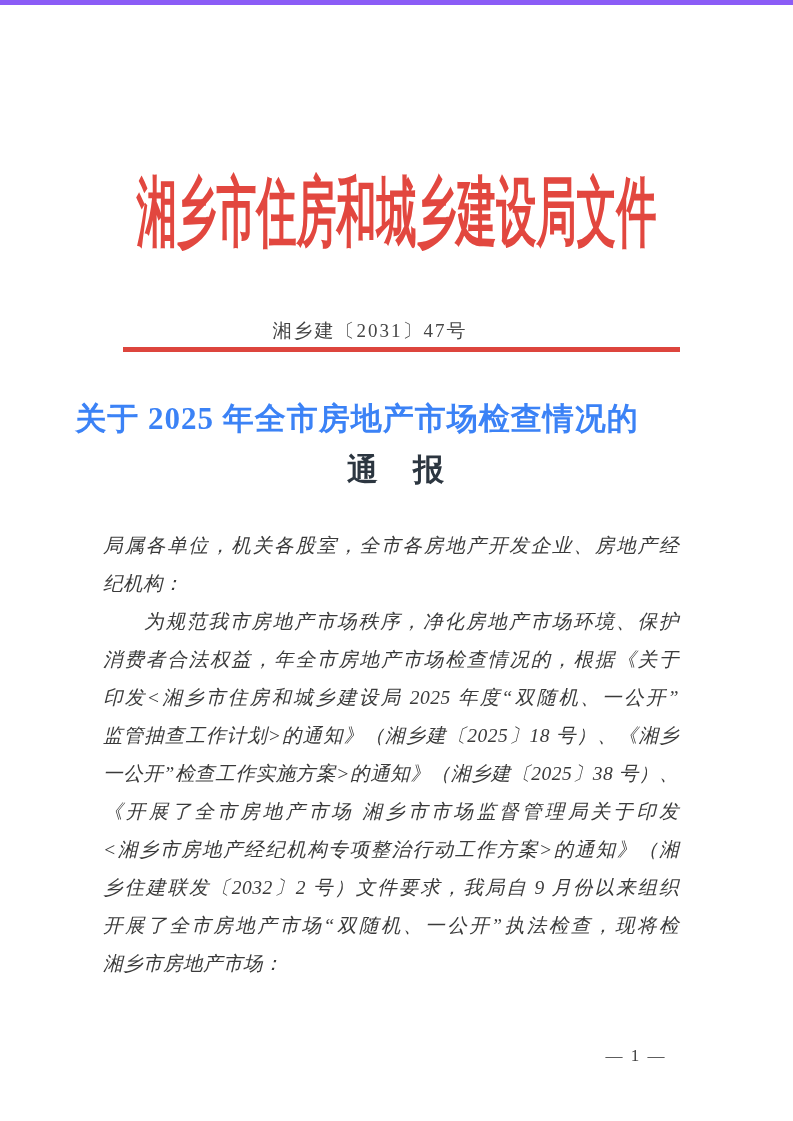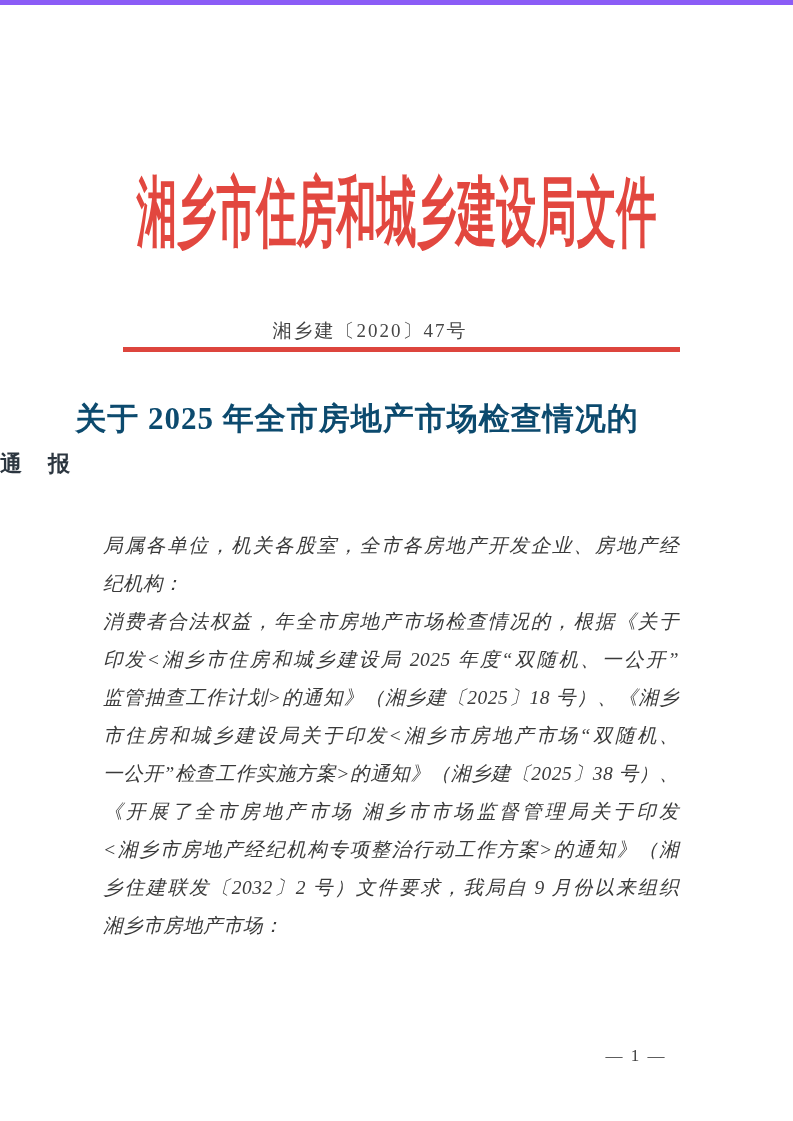--- a/index.html
+++ b/index.html
@@ -50,30 +50,31 @@
   }
   
   .doc-title-1 {
     position: absolute;
     top: 393px;
     left: 0;
     width: 714px;
     text-align: center;
     font-size: 31px;
     font-weight: bold;
-    color: #0c4a6e;
+    color: #3b82f6;
     letter-spacing: 1px;
     white-space: nowrap;
   }
   .doc-title-2 {
     position: absolute;
     top: 444px;
     left: 0;
     width: 793px;
-    font-size: 22px;
+    text-align: center;
+    font-size: 31px;
     font-weight: bold;
     color: #2c3640;
     letter-spacing: 2px;
   }
   
   .body-text {
     position: absolute;
     top: 522px;
     left: 103px;
     width: 576px;
@@ -107,37 +108,38 @@
     white-space: nowrap;
   }
 </style>
 </head>
 <body>
 
 <div class="page">
 
   <div class="header-title">湘乡市住房和城乡建设局文件</div>
 
-  <div class="doc-number">湘乡建〔2020〕47号</div>
+  <div class="doc-number">湘乡建〔2031〕47号</div>
 
   <div class="red-rule"></div>
 
   <div class="doc-title-1">关于 2025 年全市房地产市场检查情况的</div>
 
   <div class="doc-title-2">通　报</div>
 
   <div class="body-text">
     <div class="bline">局属各单位，机关各股室，全市各房地产开发企业、房地产经</div>
     <div class="bline end">纪机构：</div>
+    <div class="bline indent">为规范我市房地产市场秩序，净化房地产市场环境、保护</div>
     <div class="bline">消费者合法权益，年全市房地产市场检查情况的，根据《关于</div>
     <div class="bline">印发&lt;湘乡市住房和城乡建设局 2025 年度“双随机、一公开”</div>
     <div class="bline">监管抽查工作计划&gt;的通知》（湘乡建〔2025〕18 号）、《湘乡</div>
-    <div class="bline">市住房和城乡建设局关于印发&lt;湘乡市房地产市场“双随机、</div>
     <div class="bline">一公开”检查工作实施方案&gt;的通知》（湘乡建〔2025〕38 号）、</div>
     <div class="bline">《开展了全市房地产市场 湘乡市市场监督管理局关于印发</div>
     <div class="bline">&lt;湘乡市房地产经纪机构专项整治行动工作方案&gt;的通知》（湘</div>
     <div class="bline">乡住建联发〔2032〕2 号）文件要求，我局自 9 月份以来组织</div>
+    <div class="bline">开展了全市房地产市场“双随机、一公开”执法检查，现将检</div>
     <div class="bline end">湘乡市房地产市场：</div>
   </div>
 
   <div class="page-number">— 1 —</div>
 
 </div>
 
 </body></html>

